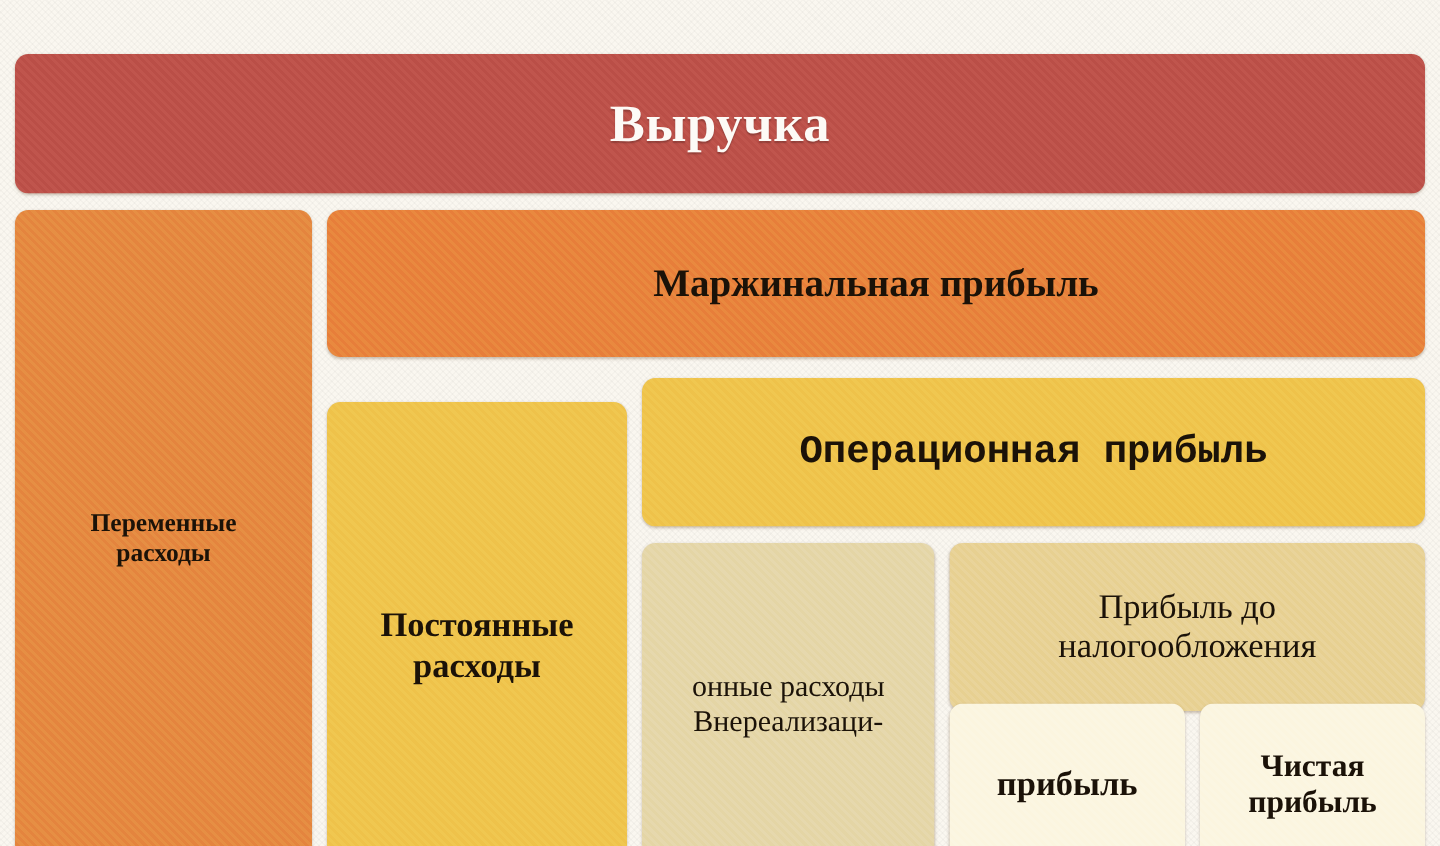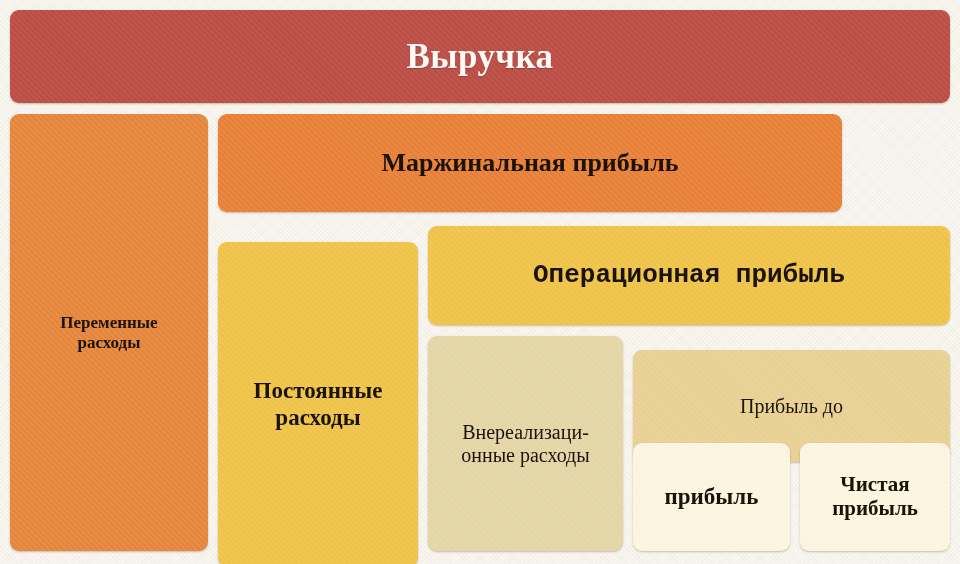--- a/index.html
+++ b/index.html
@@ -39,20 +39,21 @@
     line-height: 1.14;
     color: #1b1208;
     padding: 2px 6px;
     box-shadow: 0 1px 2px rgba(90, 60, 30, 0.30);
     
     background-image:
       repeating-linear-gradient(45deg,
         rgba(255,255,255,0.055) 0px, rgba(255,255,255,0.055) 2px,
         rgba(0,0,0,0.030) 2px, rgba(0,0,0,0.030) 4px);
     background-blend-mode: overlay;
+    margin-top: 26px;
   }
 
   .blk span { display: block; }
 
   
   .revenue {
     left: 10px;  top: 10px;  width: 940px; height: 93px;
     background-color: #bc5149;
     color: #fdfaf6;
     font-weight: 700;
@@ -62,21 +63,21 @@
   }
 
   .variable-costs {
     left: 10px;  top: 114px; width: 198px; height: 437px;
     background-color: #e58840;
     font-weight: 700;
     font-size: 17px;
   }
 
   .contribution {
-    left: 218px; top: 114px; width: 624px; height: 98px;
+    left: 218px; top: 114px; width: 732px; height: 98px;
     background-color: #e8823c;
     font-weight: 700;
     font-size: 26px;
   }
 
   .fixed-costs {
     left: 218px; top: 242px; width: 200px; height: 325px;
     background-color: #efc44c;
     font-weight: 700;
     font-size: 23px;
@@ -91,24 +92,24 @@
   }
 
   .non-operating {
     left: 428px; top: 336px; width: 195px; height: 215px;
     background-color: #e5d6a8;
     font-weight: 400;
     font-size: 20px;
   }
 
   .pretax-profit {
-    left: 633px; top: 350px; width: 317px; height: 112px;
+    left: 633px; top: 336px; width: 317px; height: 112px;
     background-color: #e8d194;
     font-weight: 400;
-    font-size: 20px;
+    font-size: 23px;
   }
 
   .income-tax {
     left: 633px; top: 443px; width: 157px; height: 108px;
     background-color: #fbf5e0;
     font-weight: 700;
     font-size: 23px;
   }
 
   .net-profit {
@@ -144,28 +145,29 @@
       <span>расходы</span>
     </div>
   </div>
 
   <div class="blk operating-profit">
     <span>Операционная прибыль</span>
   </div>
 
   <div class="blk non-operating">
     <div>
+      <span>онные расходы</span>
       <span>Внереализаци-</span>
-      <span>онные расходы</span>
     </div>
   </div>
 
   <div class="blk pretax-profit">
     <div>
       <span>Прибыль до</span>
+      <span>налогообложения</span>
     </div>
   </div>
 
   <div class="blk income-tax">
     <div>
       <span>прибыль</span>
     </div>
   </div>
 
   <div class="blk net-profit">

